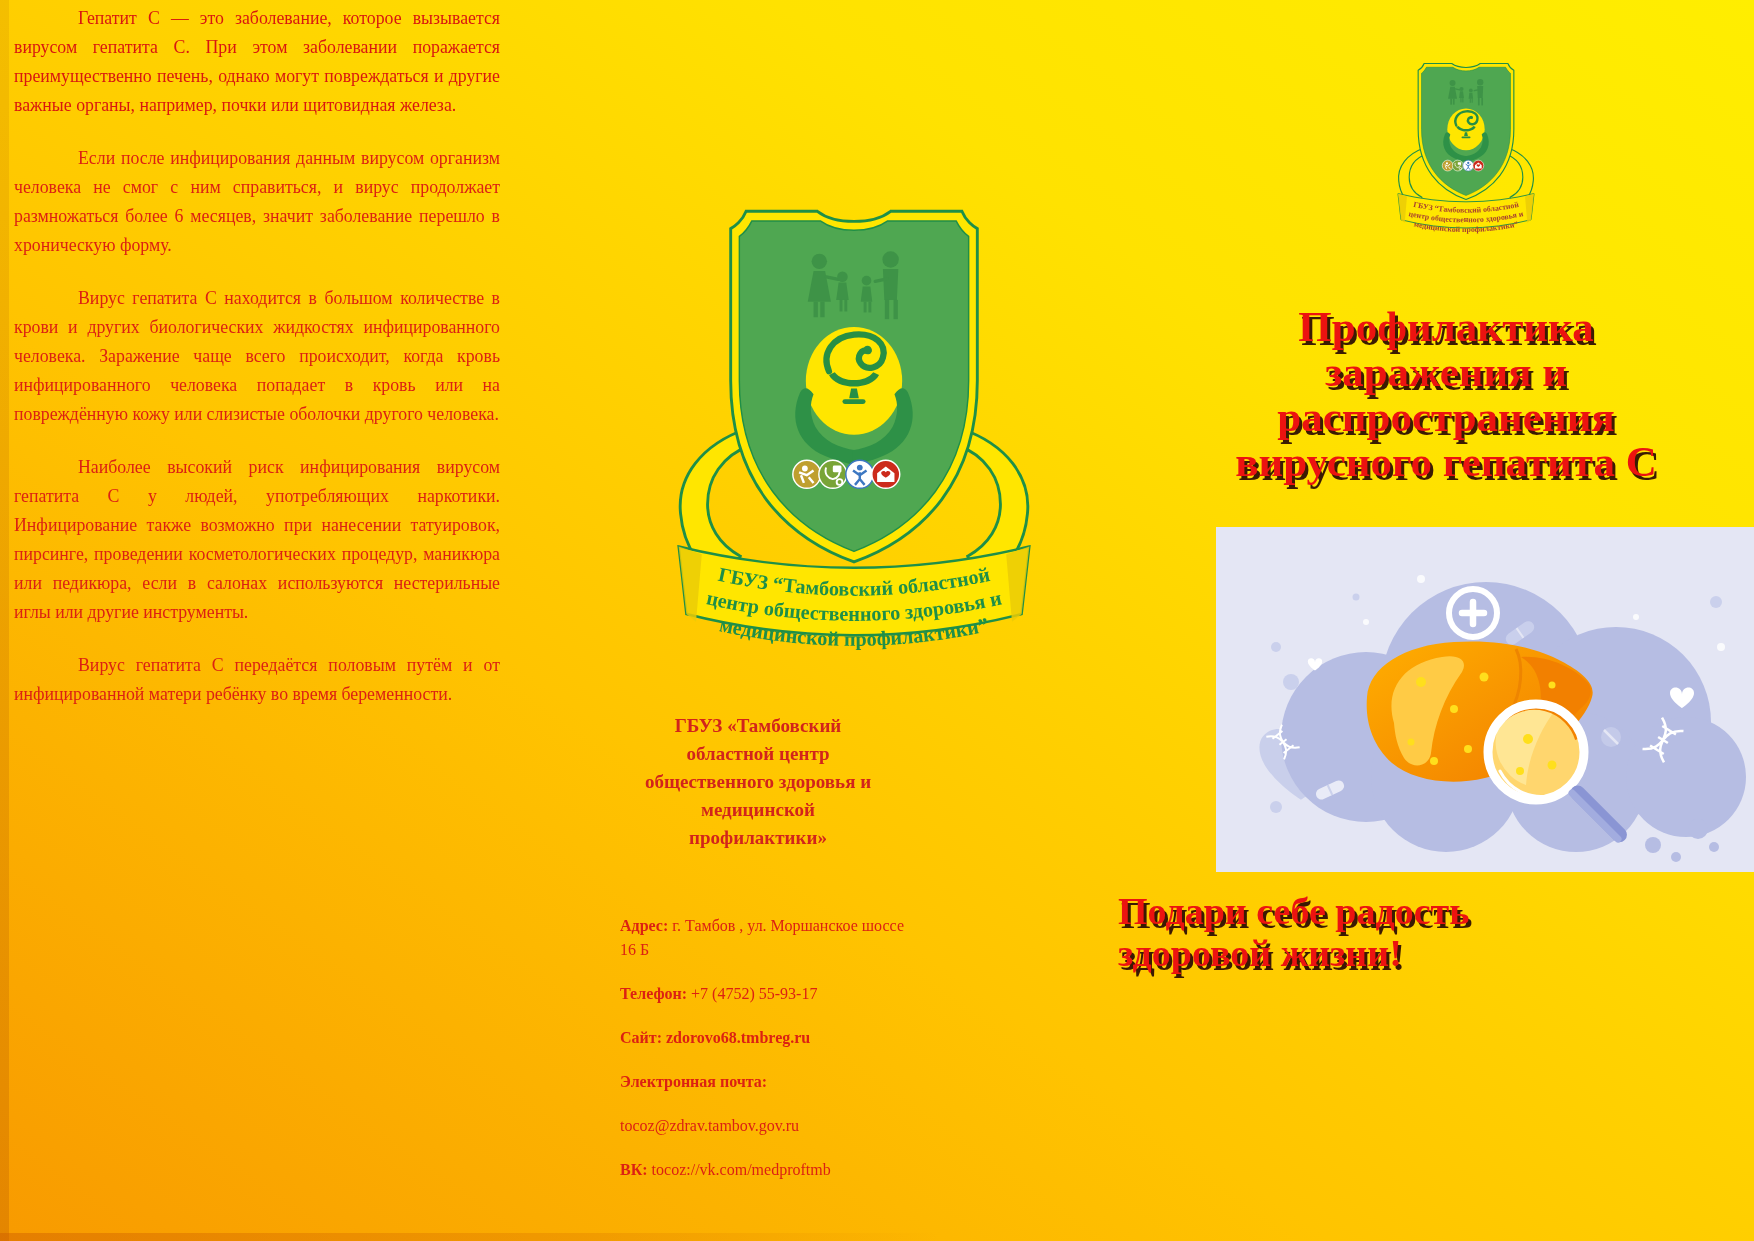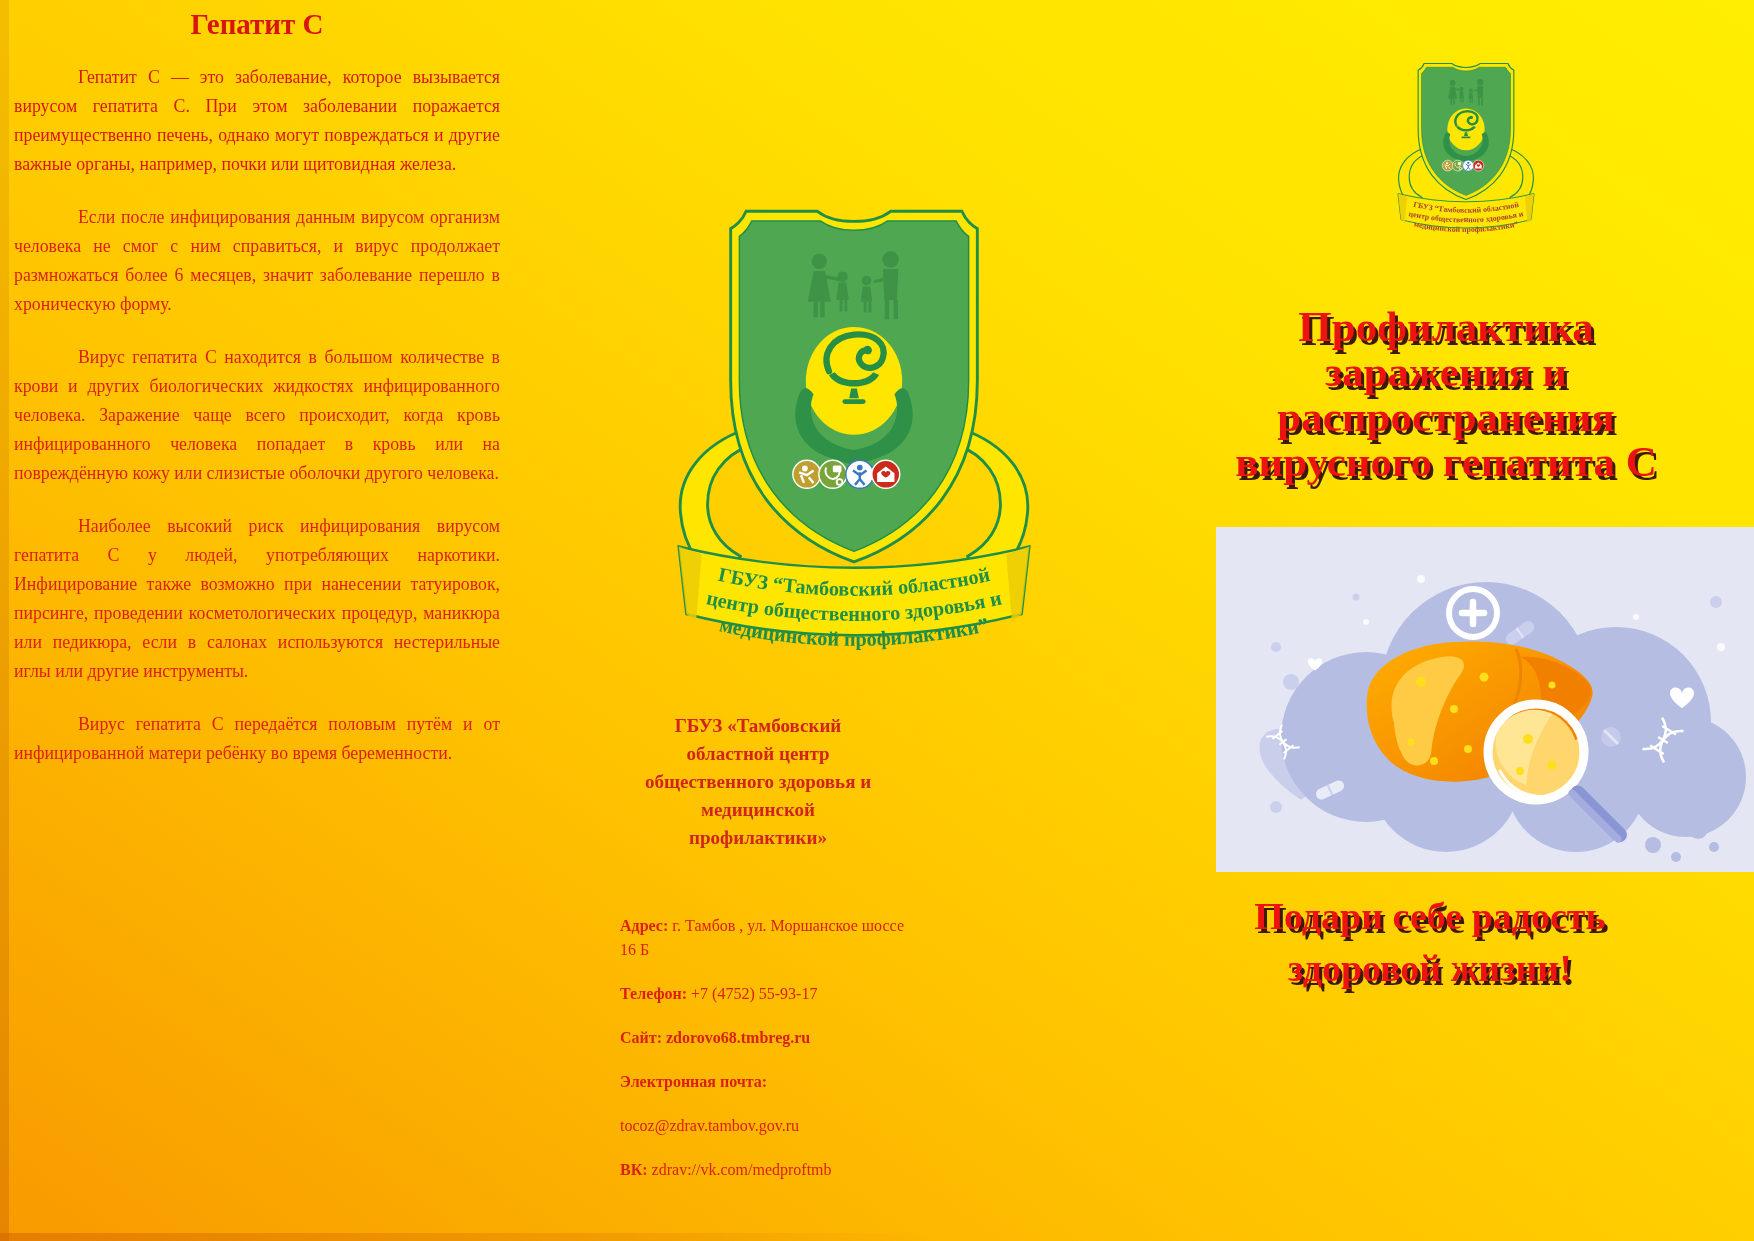--- a/index.html
+++ b/index.html
@@ -29,21 +29,21 @@
   .lbl { font-weight:bold; }
   .contact .val-bold { font-weight:bold; }
 
   
   .emblem-small { position:absolute; left:1392px; top:56px; width:148px; height:184px; --ribbon-ink:#A8402F; }
   .right-title { position:absolute; left:1118px; top:288px; width:624px; margin:16px;
     text-align:center; font-size:43px; line-height:45px; font-weight:bold; color:#EC1310;
     white-space:pre-line; text-shadow:3px 4px 0 rgba(42,10,2,.92); }
   .illustration { position:absolute; left:1216px; top:527px; width:538px; height:345px; }
   .slogan { position:absolute; left:1118px; top:890px; width:624px; margin:0;
-    text-align:center; font-size:38px; line-height:52px; font-weight:bold; color:#EC1310;
+    text-align:left; font-size:38px; line-height:42px; font-weight:bold; color:#EC1310;
     white-space:pre-line; text-shadow:3px 4px 0 rgba(42,10,2,.92); }
 
   .ribbon-text { font-family:"Liberation Serif", serif; font-weight:bold; font-size:21px; fill:var(--ribbon-ink,#1F8F48); }
 </style>
 </head>
 <body>
 
 <svg width="0" height="0" style="position:absolute" aria-hidden="true">
   <defs>
     <symbol id="org-emblem" viewBox="0 0 396 492">
@@ -135,21 +135,20 @@
       </g>
     </symbol>
   </defs>
 </svg>
 
 <div class="page">
   <div class="edge-left"></div>
   <div class="edge-bottom"></div>
 
   <section class="panel-left">
-    <h1 class="left-title">Гепатит С</h1>
     <p class="body-par lead">Гепатит С — это заболевание, которое вызывается вирусом гепатита С. При этом заболевании поражается преимущественно печень, однако могут повреждаться и другие важные органы, например, почки или щитовидная железа.</p>
     <p class="body-par">Если после инфицирования данным вирусом организм человека не смог с ним справиться, и вирус продолжает размножаться более 6 месяцев, значит заболевание перешло в хроническую форму.</p>
     <p class="body-par">Вирус гепатита С находится в большом количестве в крови и других биологических жидкостях инфицированного человека. Заражение чаще всего происходит, когда кровь инфицированного человека попадает в кровь или на повреждённую кожу или слизистые оболочки другого человека.</p>
     <p class="body-par">Наиболее высокий риск инфицирования вирусом гепатита С у людей, употребляющих наркотики. Инфицирование также возможно при нанесении татуировок, пирсинге, проведении косметологических процедур, маникюра или педикюра, если в салонах используются нестерильные иглы или другие инструменты.</p>
     <p class="body-par">Вирус гепатита С передаётся половым путём и от инфицированной матери ребёнку во время беременности.</p>
   </section>
 
   <section>
     <svg class="emblem-large" viewBox="0 0 396 492">
       <use href="#org-emblem"></use>
@@ -173,21 +172,21 @@
         <span class="val-bold">zdorovo68.tmbreg.ru</span>
       </p>
       <p class="contact">
         <span class="lbl">Электронная почта:</span>
       </p>
       <p class="contact">
         <span>tocoz@zdrav.tambov.gov.ru</span>
       </p>
       <p class="contact">
         <span class="lbl">ВК:</span>
-        <span>zdrav://vk.com/medproftmb</span>
+        <span>tocoz://vk.com/medproftmb</span>
       </p>
     </div>
   </section>
 
   <section>
     <svg class="emblem-small" viewBox="0 0 396 492">
       <use href="#org-emblem"></use>
     </svg>
     <h2 class="right-title">Профилактика
 заражения и

